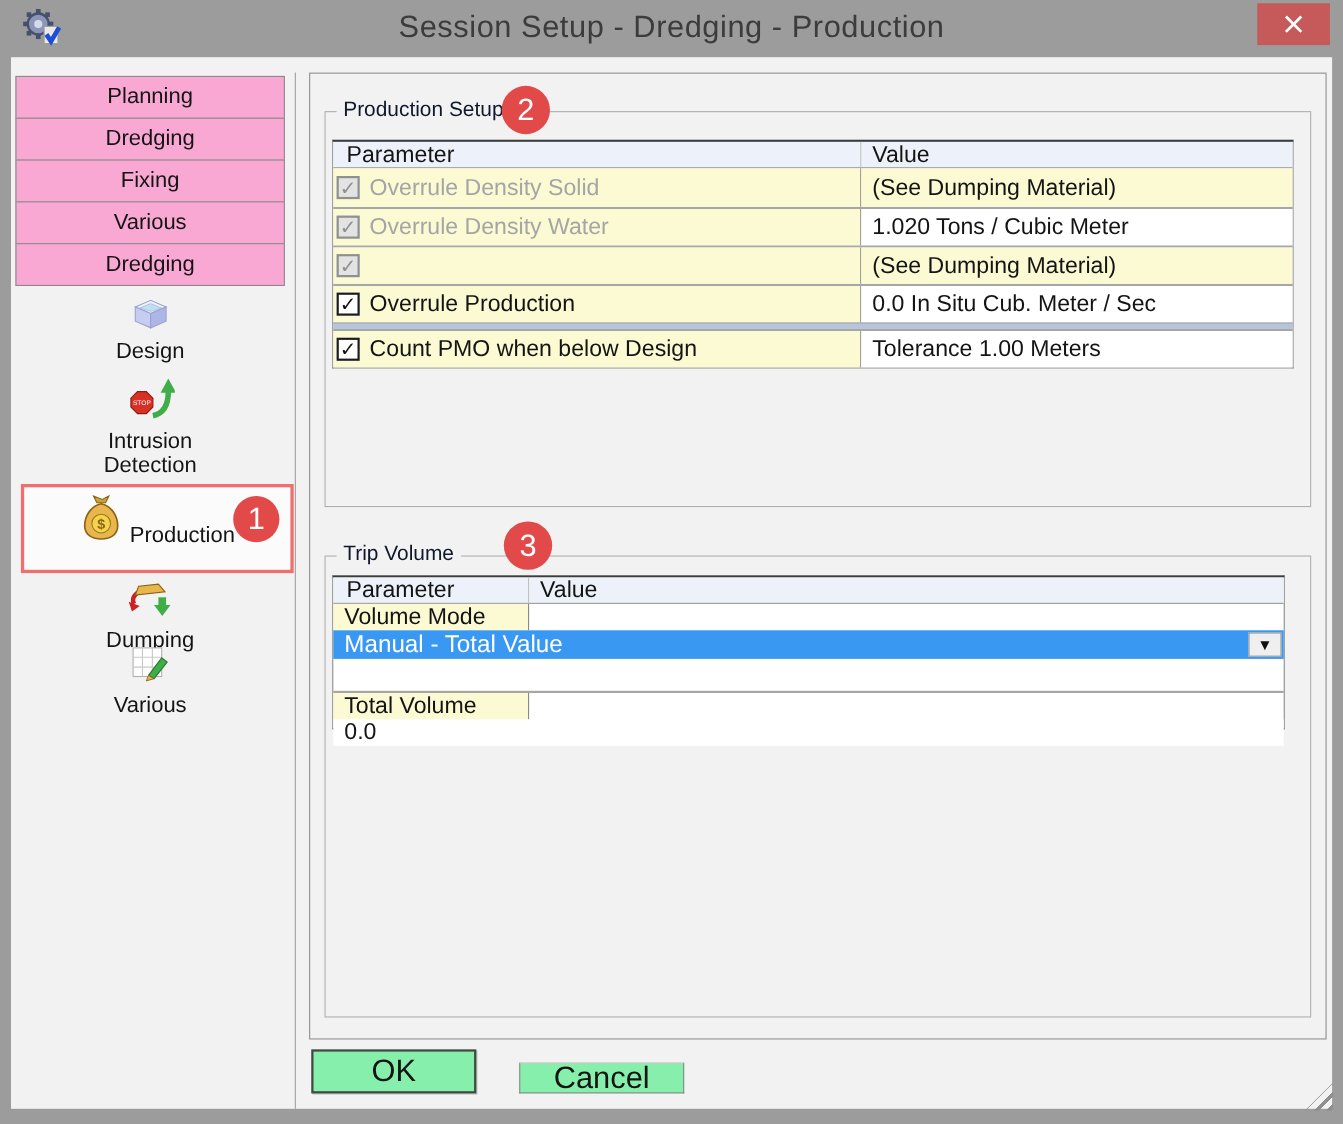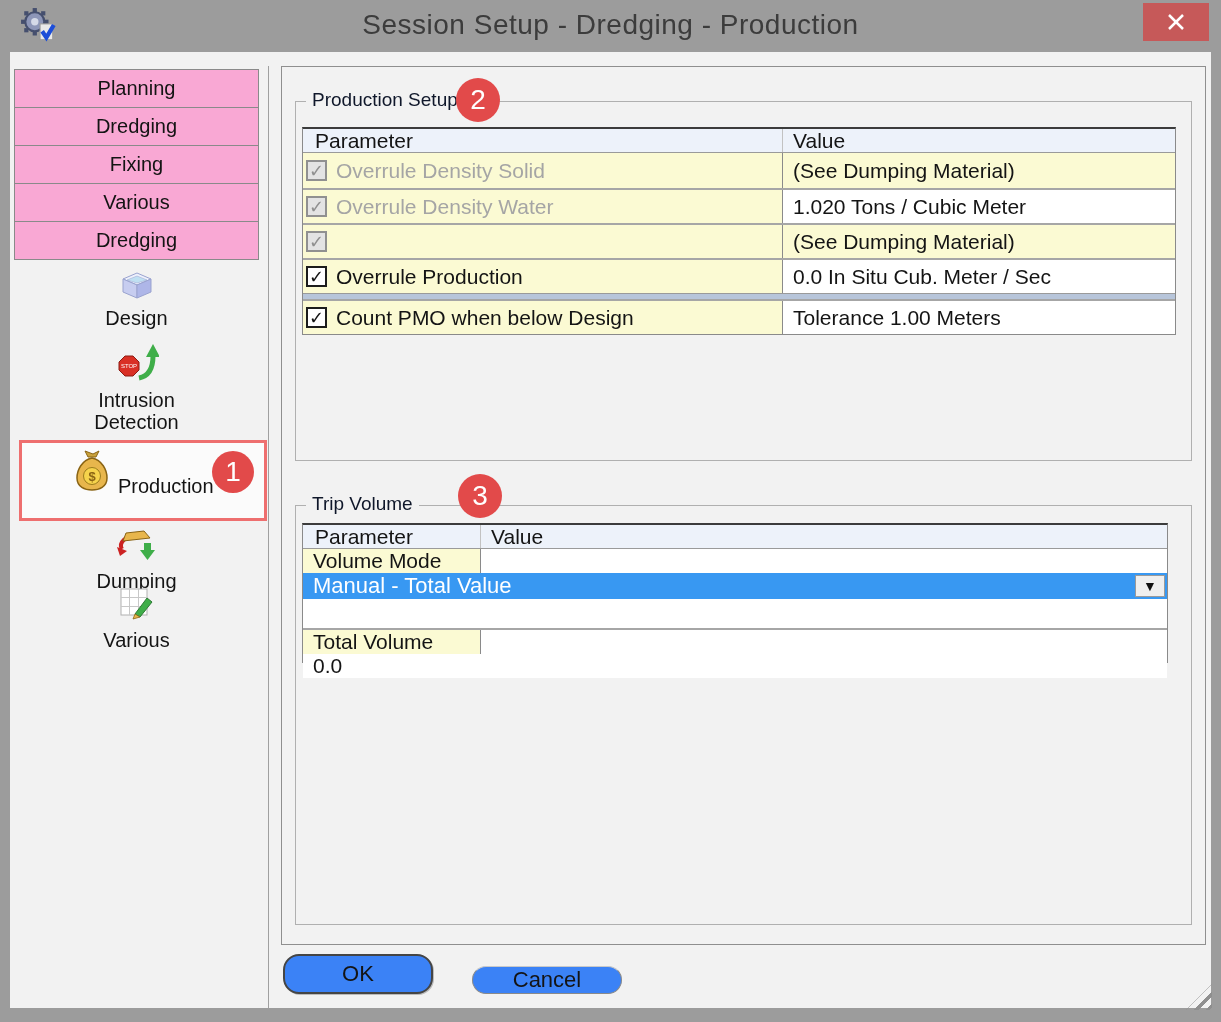--- a/index.html
+++ b/index.html
@@ -71,22 +71,22 @@
   
   .trow.trip{height:38px;flex-direction:column;}
   .trow.trip.short{height:34px;margin-top:41px;}
   .tparam{width:178px;background:var(--row-yellow);border-right:1px solid #8a8a8a;padding-left:10px;}
   .tvalue{flex:1;background:#fff;padding-left:10px;position:relative;}
   .tvalue.dropdown{background:var(--selection-blue);color:#fff;font-size:22px;}
   .dd-btn{position:absolute;right:2px;top:2px;bottom:2px;width:30px;background:#efefef;
           border:1px solid #9a9a9a;color:#111;display:flex;align-items:center;justify-content:center;
           font-size:14px;cursor:pointer;}
   
-  .btn{position:absolute;background:#3b82f6;display:flex;align-items:center;justify-content:center;
-       font-size:22px;cursor:pointer;border-radius:16px;}
+  .btn{position:absolute;background:#86efac;display:flex;align-items:center;justify-content:center;
+       font-size:28px;cursor:pointer;}
   #okBtn{left:273px;top:902px;width:150px;height:40px;border:2px solid #454545;box-shadow:1px 1px 0 #bbb;}
   #cancelBtn{left:462px;top:914px;width:150px;height:28px;border:1px solid #8a8a8a;border-top-color:#c9c9c9;
        overflow:hidden;align-items:flex-start;line-height:26px;}
   
   .resize-grip{position:absolute;right:9px;bottom:12px;width:26px;height:26px;
        background:repeating-linear-gradient(135deg,#8f8f8f 0 3px,transparent 3px 8px);
        clip-path:polygon(100% 0,100% 100%,0 100%);cursor:nwse-resize;}
 </style>
 </head>
 <body>

